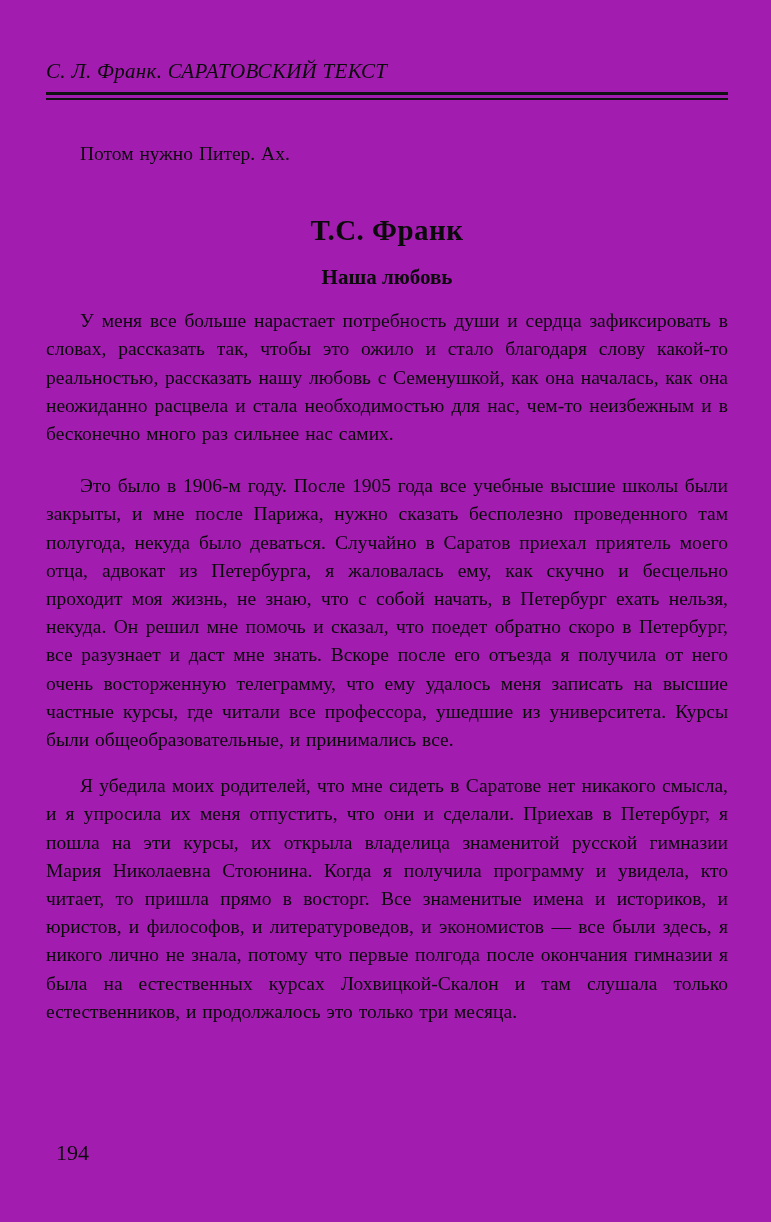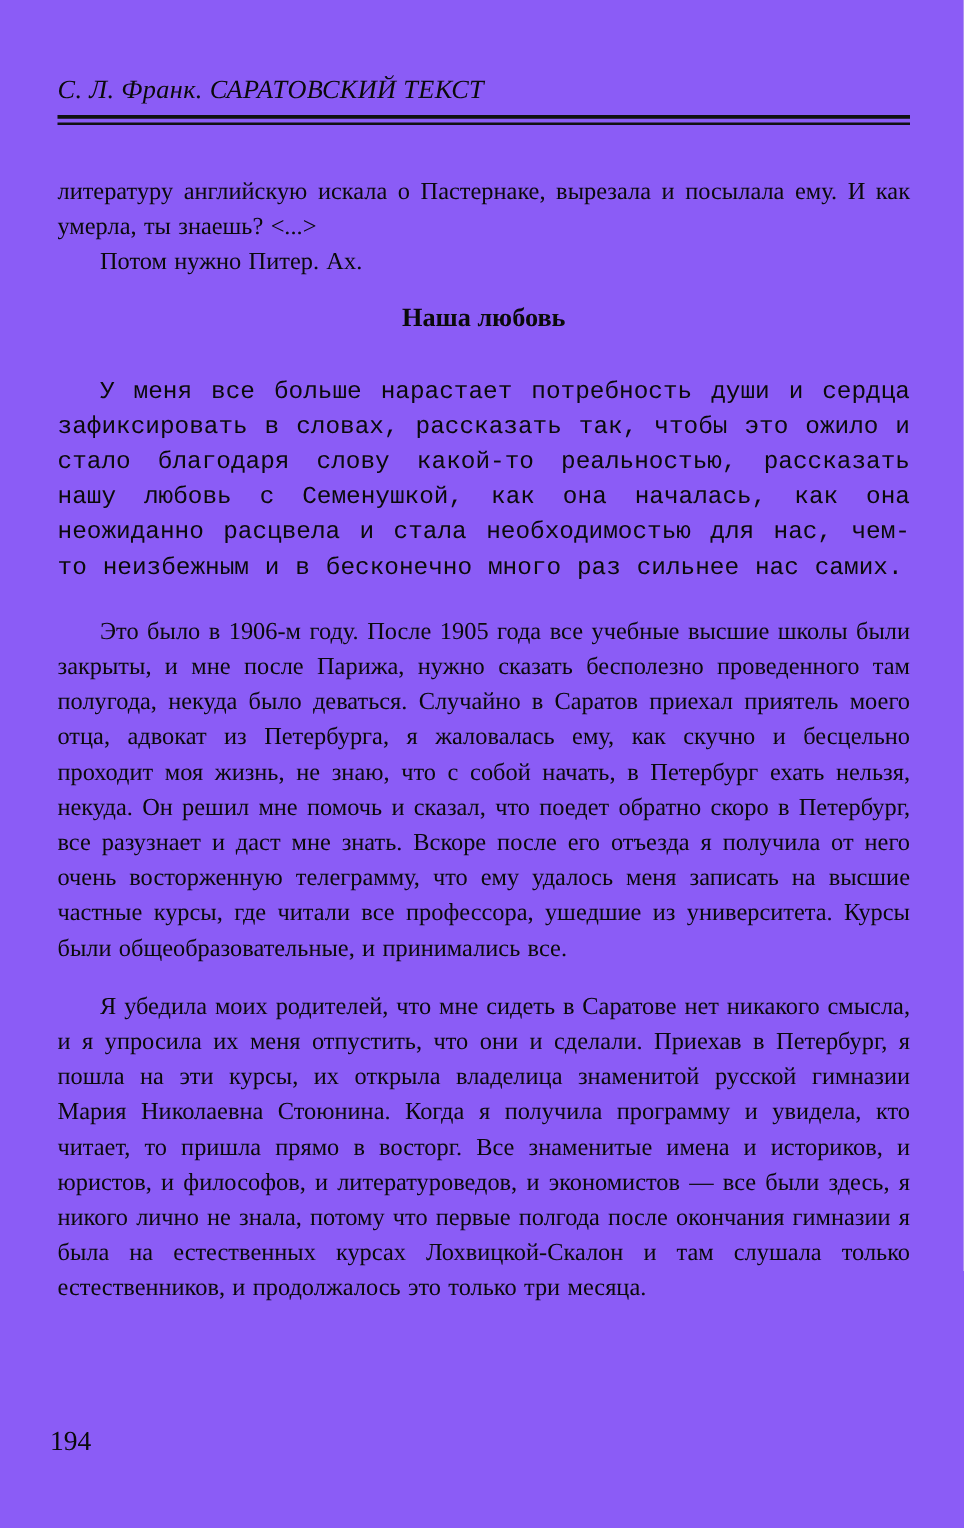--- a/index.html
+++ b/index.html
@@ -1,21 +1,21 @@
 <!DOCTYPE html>
 <html lang="ru"><head>
 <meta charset="utf-8">
 <style>
   html, body { margin: 0; padding: 0; background: #e8e8e8; }
   .page {
     position: relative;
     width: 771px;
     height: 1222px;
     margin: 0 auto;
-    background: #8b5cf6;
+    background: #a21caf;
     color: #0a0a0a;
     font-family: "Liberation Serif", "DejaVu Serif", serif;
     overflow: hidden;
     box-sizing: border-box;
     padding: 58px 43px 0 46px;
   }
   .running-header {
     font-style: italic;
     font-size: 21px;
     line-height: 26px;
@@ -45,45 +45,45 @@
     line-height: 36px;
     letter-spacing: 0.5px;
   }
   .section-subtitle {
     margin-top: 16px;
     text-align: center;
     font-weight: bold;
     font-size: 21px;
     line-height: 26px;
   }
-  .bp1 { margin-top: 32px; font-family: Liberation Mono, monospace; }
+  .bp1 { margin-top: 17px; }
   .bp2 { margin-top: 24px; }
   .bp3 { margin-top: 18px; }
   .page-number {
     position: absolute;
-    left: 40px;
+    left: 56px;
     top: 1140px;
     font-size: 22px;
     line-height: 26px;
   }
 </style>
 </head>
 <body>
 
 <div class="page">
 
   <div class="running-header">С. Л. Франк. САРАТОВСКИЙ ТЕКСТ</div>
 
   <div class="header-rule"></div>
 
   <div class="body-text intro">
-    <p class="para">литературу английскую искала о Пастернаке, вырезала и посылала ему. И как умерла, ты знаешь? &lt;...&gt;</p>
     <p class="para indent">Потом нужно Питер. Ах.</p>
   </div>
 
+  <div class="section-title">Т.С. Франк</div>
 
   <div class="section-subtitle">Наша любовь</div>
 
   <div class="body-text">
     <p class="para indent bp1">У меня все больше нарастает потребность души и сердца зафиксировать в словах, рассказать так, чтобы это ожило и стало благодаря слову какой-то реальностью, рассказать нашу любовь с Семенушкой, как она началась, как она неожиданно расцвела и стала необходимостью для нас, чем-то неизбежным и в бесконечно много раз сильнее нас самих.</p>
     <p class="para indent bp2">Это было в 1906-м году. После 1905 года все учебные высшие школы были закрыты, и мне после Парижа, нужно сказать бесполезно проведенного там полугода, некуда было деваться. Случайно в Саратов приехал приятель моего отца, адвокат из Петербурга, я жаловалась ему, как скучно и бесцельно проходит моя жизнь, не знаю, что с собой начать, в Петербург ехать нельзя, некуда. Он решил мне помочь и сказал, что поедет обратно скоро в Петербург, все разузнает и даст мне знать. Вскоре после его отъезда я получила от него очень восторженную телеграмму, что ему удалось меня записать на высшие частные курсы, где читали все профессора, ушедшие из университета. Курсы были общеобразовательные, и принимались все.</p>
     <p class="para indent bp3">Я убедила моих родителей, что мне сидеть в Саратове нет никакого смысла, и я упросила их меня отпустить, что они и сделали. Приехав в Петербург, я пошла на эти курсы, их открыла владелица знаменитой русской гимназии Мария Николаевна Стоюнина. Когда я получила программу и увидела, кто читает, то пришла прямо в восторг. Все знаменитые имена и историков, и юристов, и философов, и литературоведов, и экономистов — все были здесь, я никого лично не знала, потому что первые полгода после окончания гимназии я была на естественных курсах Лохвицкой-Скалон и там слушала только естественников, и продолжалось это только три месяца.</p>
   </div>
 
   <div class="page-number">194</div>

